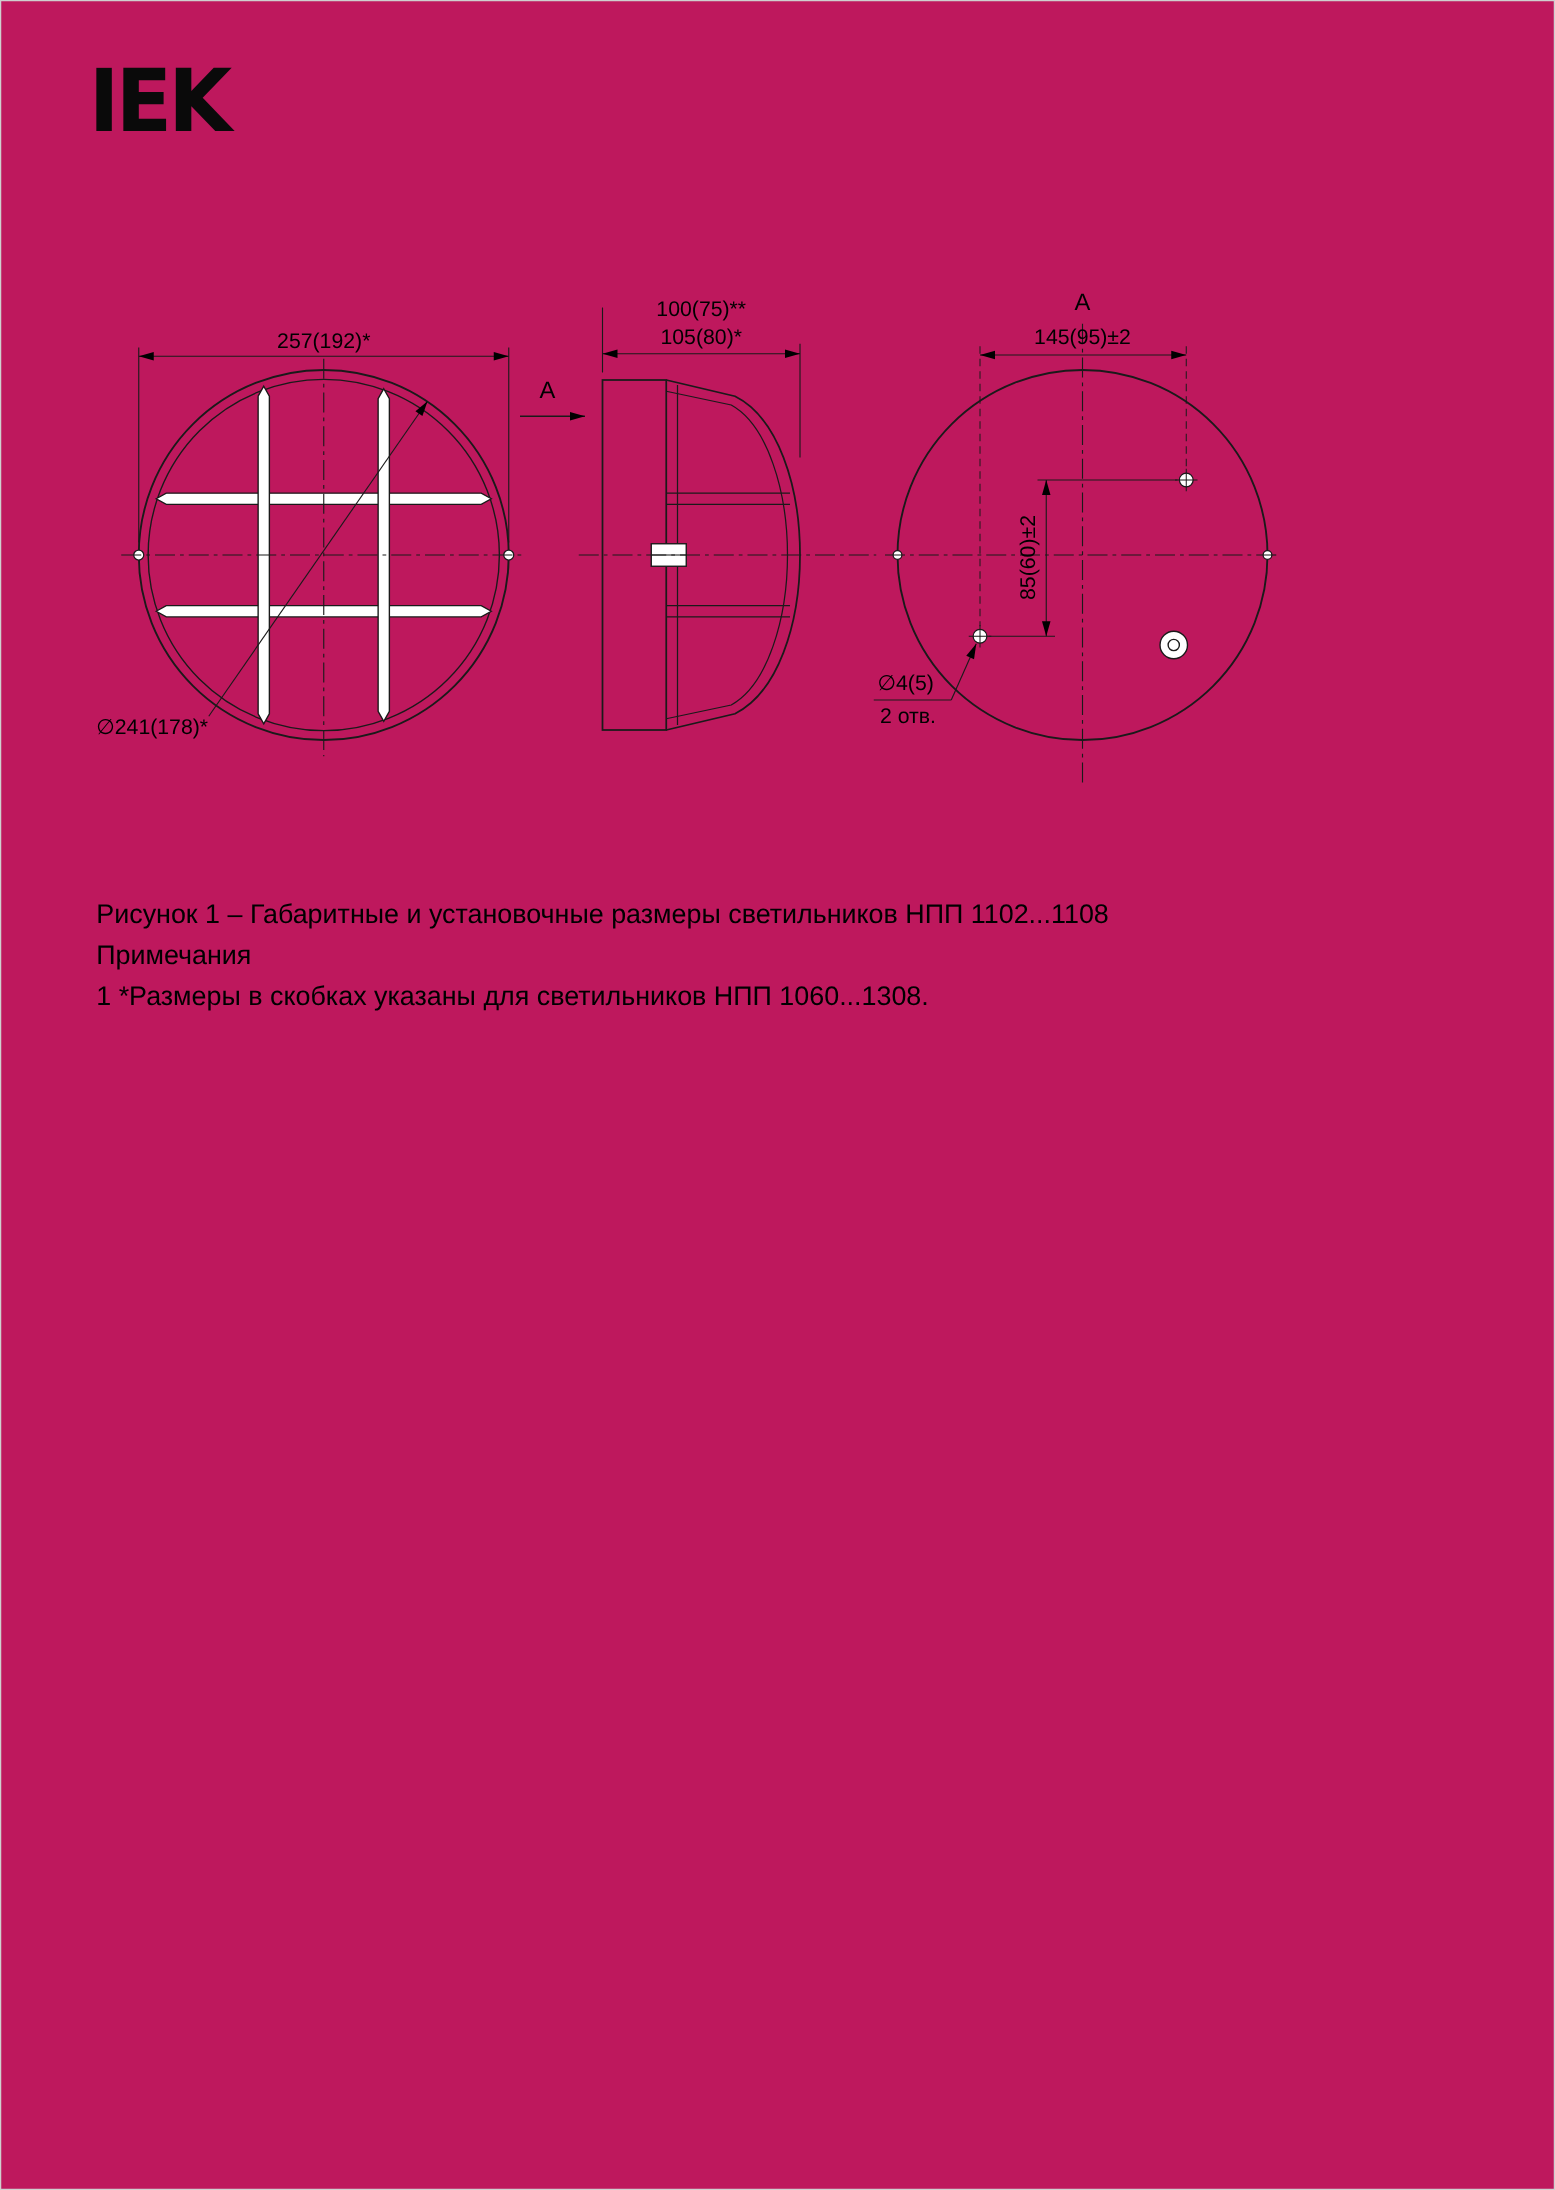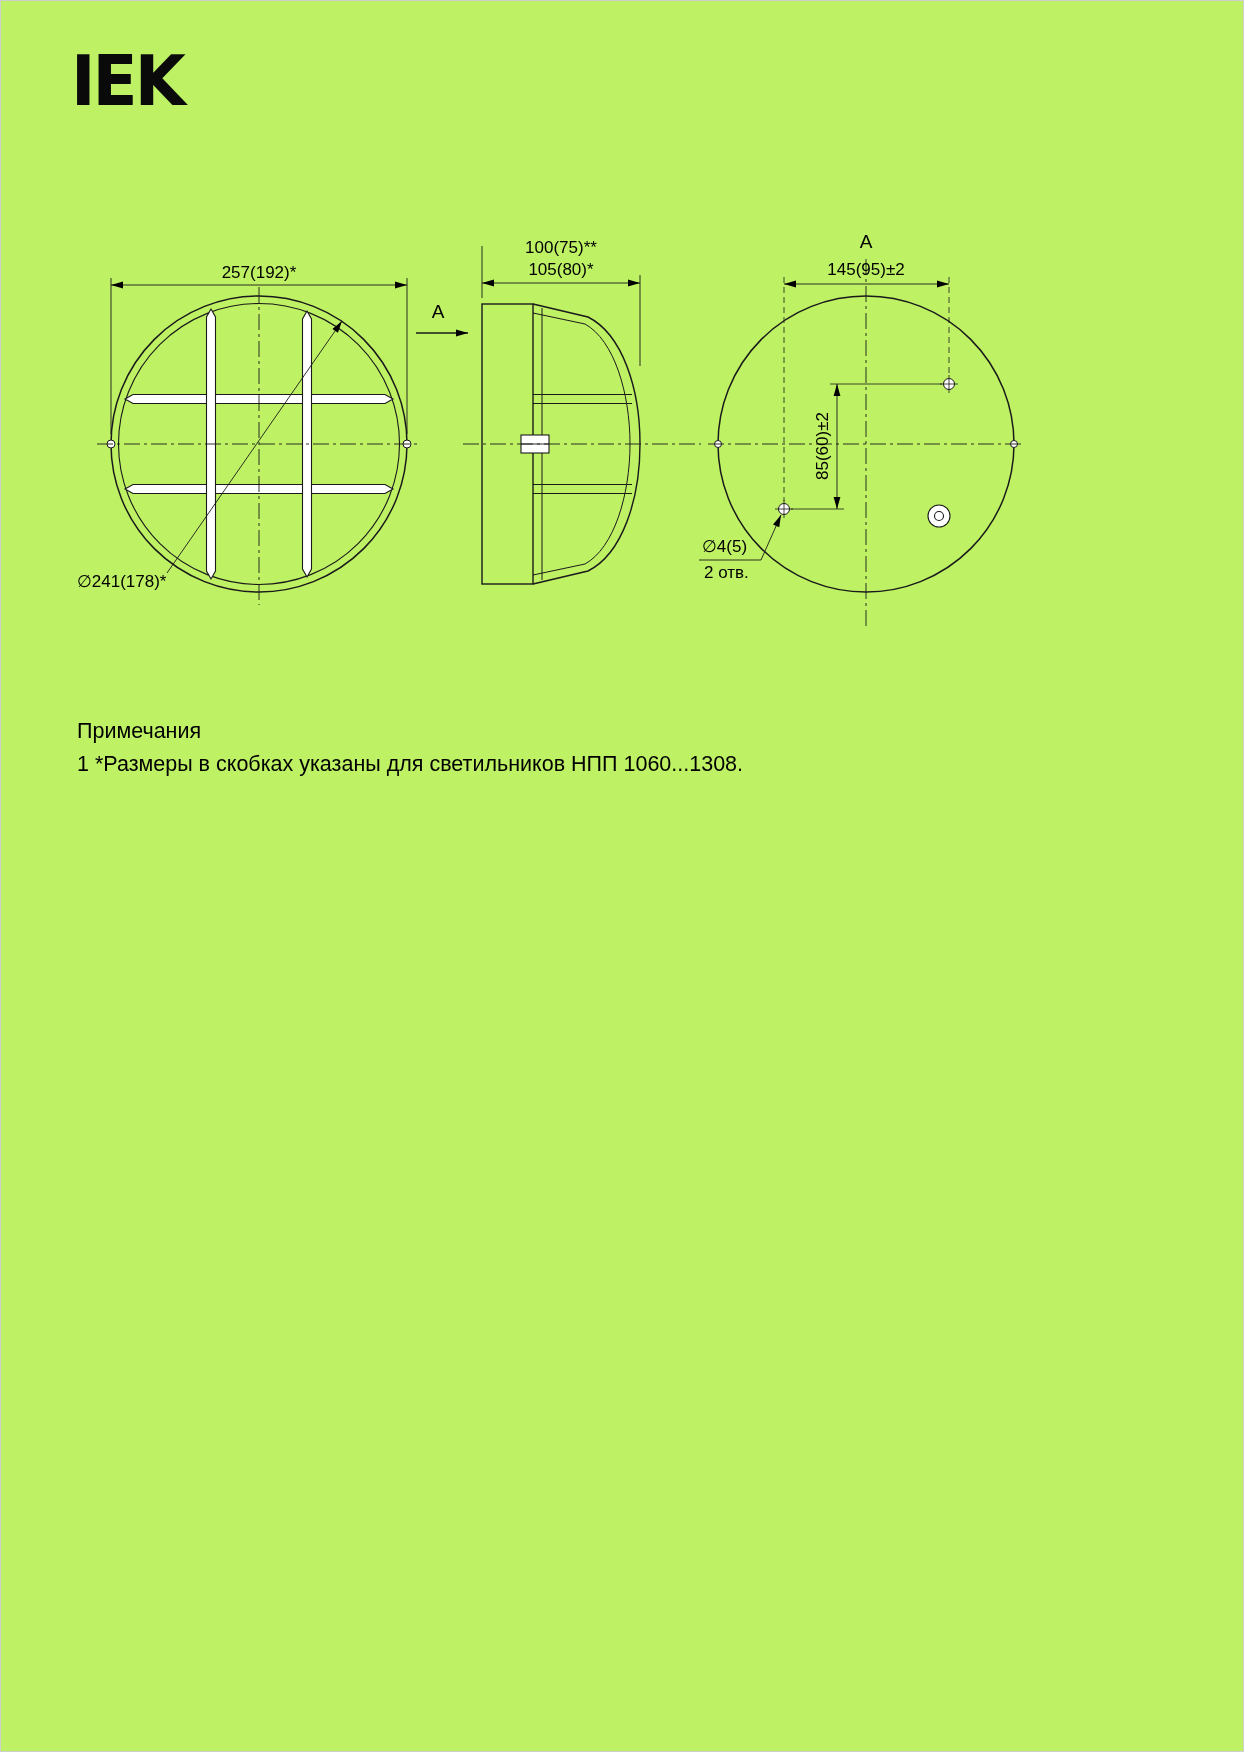--- a/index.html
+++ b/index.html
@@ -1,20 +1,20 @@
 <!DOCTYPE html>
 <html><head>
 <meta charset="utf-8">
 <style>
   html,body{margin:0;padding:0;background:#ffffff;}
   .page{
     position:relative;
     width:1242px;
     height:1750px;
-    background:#bef264;
+    background:#be185d;
     border:1px solid #cfcfcf;
     overflow:hidden;
     font-family:"Liberation Sans", sans-serif;
     color:#000;
   }
   .logo{
     position:absolute;
     top:40px;
     left:70px;
     font-family:"DejaVu Sans", sans-serif;
@@ -158,17 +158,18 @@
       </g>
 
       <text x="701" y="551" stroke="none" fill="#000">∅4(5)</text>
       <line x1="698" y1="559" x2="760" y2="559" stroke-width="0.9"></line>
       <line x1="760" y1="559" x2="780" y2="514" stroke-width="0.9" marker-end="url(#aE)"></line>
       <text x="703" y="577" stroke="none" fill="#000">2 отв.</text>
     </g>
   </svg>
 
   <div class="caption">
+    <p>Рисунок 1 – Габаритные и установочные размеры светильников НПП 1102...1108</p>
     <p>Примечания</p>
     <p>1 *Размеры в скобках указаны для светильников НПП 1060...1308.</p>
   </div>
 
 </div>
 
 </body></html>

